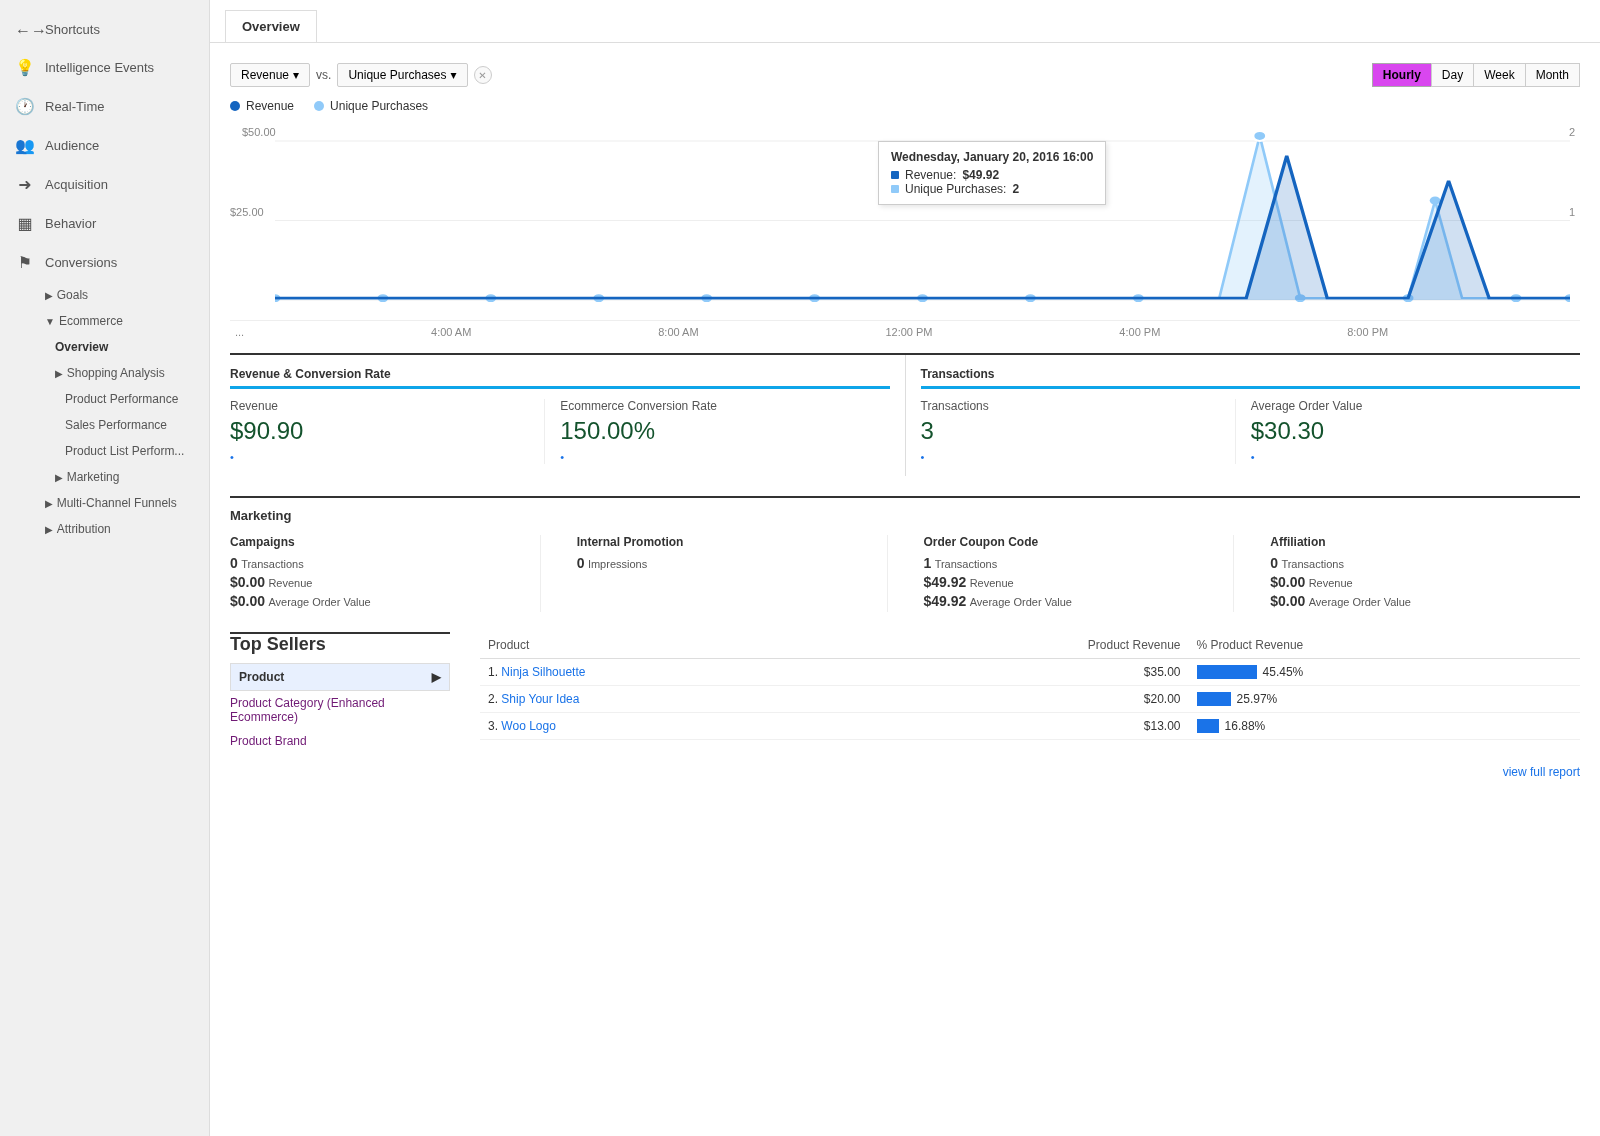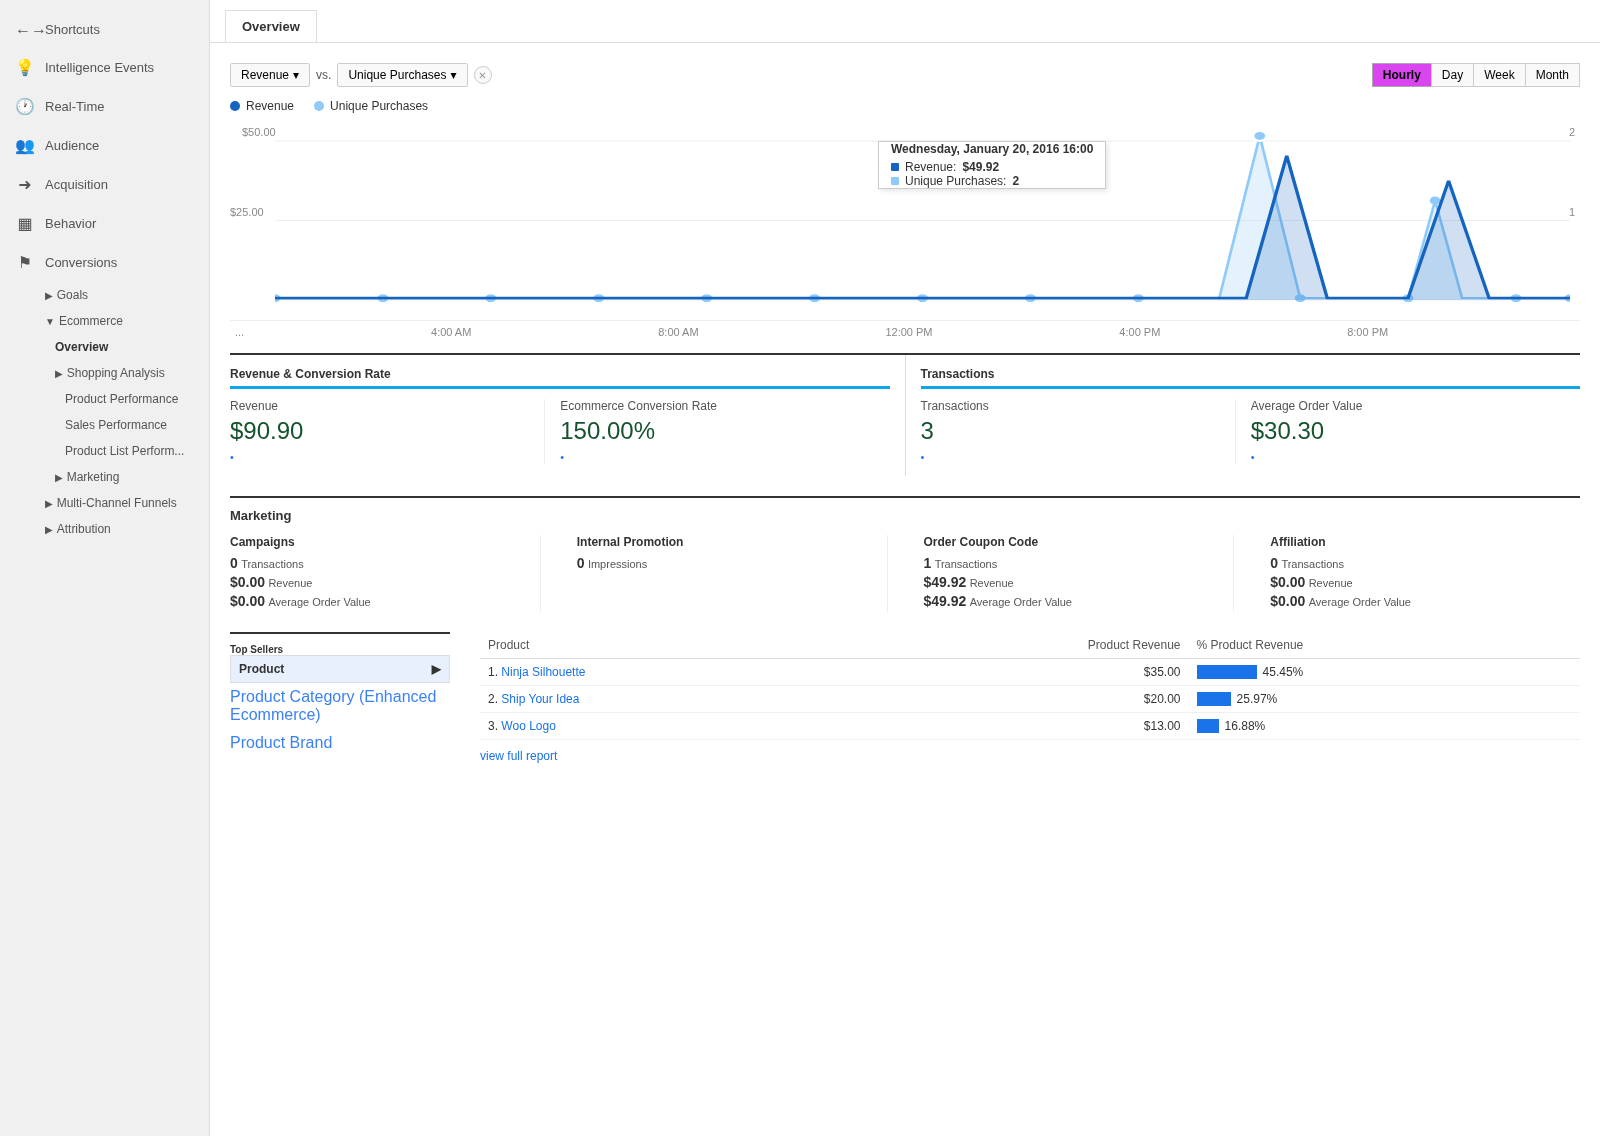--- a/index.html
+++ b/index.html
@@ -138,21 +138,21 @@
     }
     .chart-svg { width: 100%; height: 100%; }
 
     
     .tooltip-box {
       position: absolute;
       top: 20px;
       left: 48%;
       background: #fff;
       border: 1px solid #ccc;
-      padding: 0 12px;
+      padding: 8px 12px;
       font-size: 12px;
       box-shadow: 2px 2px 5px rgba(0,0,0,0.1);
       pointer-events: none;
       white-space: nowrap;
     }
     .tooltip-title { font-weight: bold; margin-bottom: 4px; }
     .tooltip-row { display: flex; align-items: center; gap: 6px; }
     .tooltip-dot { width: 8px; height: 8px; border-radius: 1px; }
 
     
@@ -224,41 +224,41 @@
       gap: 30px;
     }
 
     
     .top-sellers {
       width: 220px;
       flex-shrink: 0;
     }
     .top-sellers-title {
       font-weight: bold;
-      font-size: 10px;
+      font-size: 18px;
       border-top: 2px solid #333;
-      padding-top: 10px;
+      margin-bottom: 8px;
     }
     .top-sellers-table {
       width: 100%;
       border-collapse: collapse;
     }
     .top-sellers-table .header-row td {
       font-size: 12px;
       font-weight: bold;
       padding: 6px 8px;
       background: #e8f0fe;
       border: 1px solid #ddd;
     }
     .top-sellers-table .header-row td .arrow-right {
       float: right;
     }
     .top-sellers-link {
-      color: #3b82f6;
-      font-size: 16px;
+      color: #701a75;
+      font-size: 12px;
       cursor: pointer;
       display: block;
       padding: 5px 0;
     }
 
     
     .product-table-section { flex: 1; }
     .product-table {
       width: 100%;
       border-collapse: collapse;
@@ -273,21 +273,21 @@
     }
     .product-table th.right { text-align: right; }
     .product-table td {
       padding: 6px 8px;
       border-bottom: 1px solid #f0f0f0;
       vertical-align: middle;
     }
     .product-table td.right { text-align: right; }
     .bar-container { display: flex; align-items: center; gap: 6px; }
     .bar { height: 14px; background: #1a73e8; display: inline-block; }
-    .view-full { text-align: left; margin-top: 8px; }
+    .view-full { text-align: right; margin-top: 24px; }
     .view-full a { color: #1a73e8; font-size: 12px; cursor: pointer; }
   </style>
 </head>
 <body>
 
 <div class="sidebar">
   <div class="sidebar-item">
     <span class="icon">←→</span>
     <span>Shortcuts</span>
   </div>

